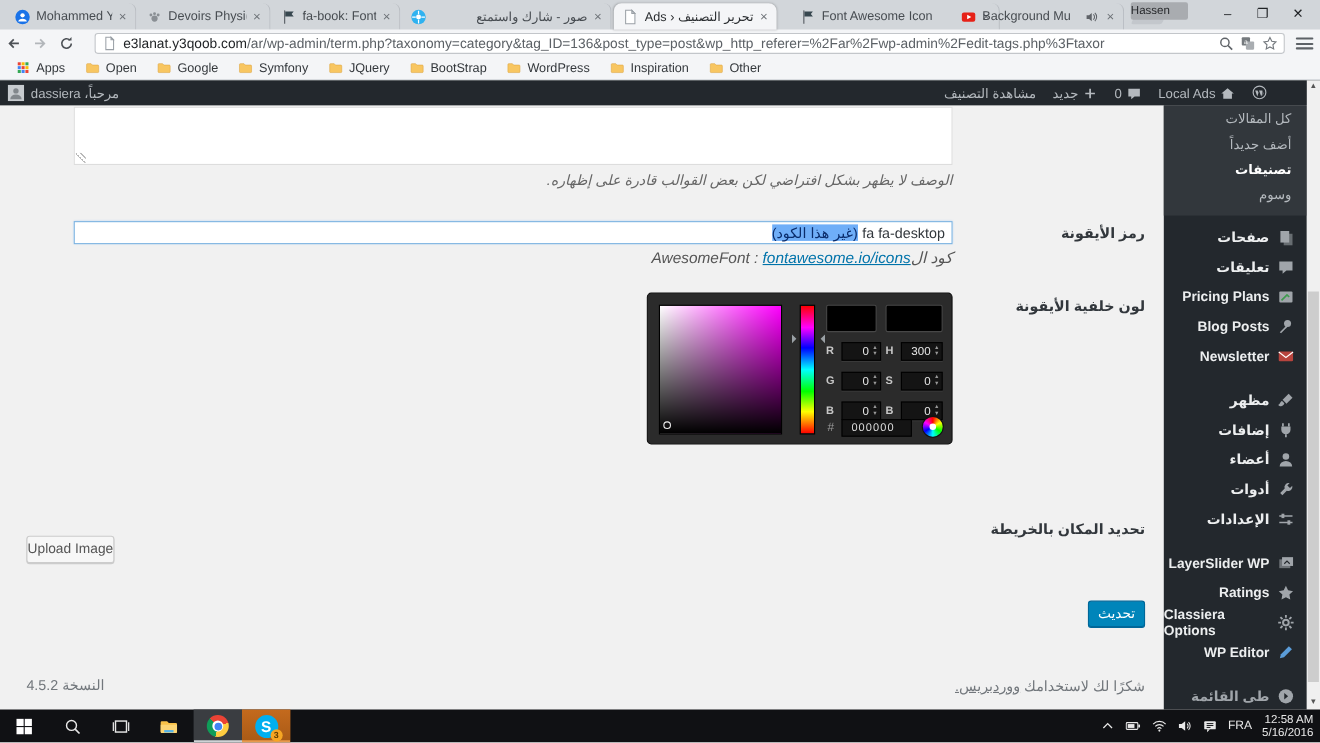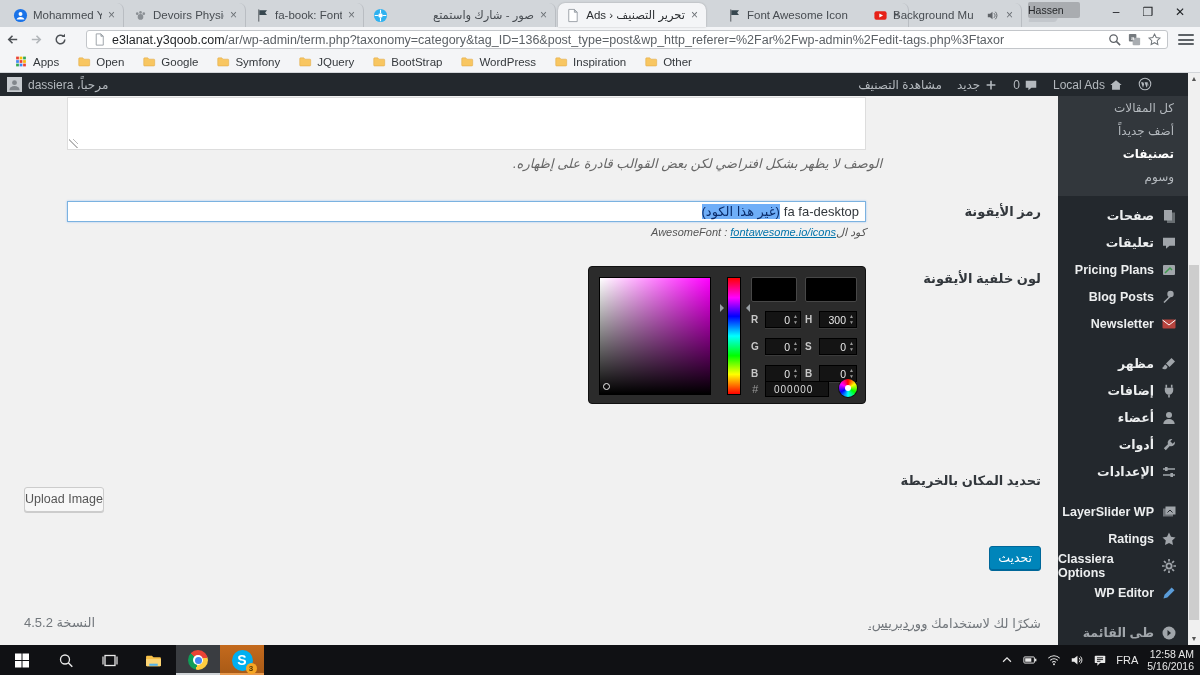--- a/index.html
+++ b/index.html
@@ -69,28 +69,28 @@
   .side-item .icon { width:16px; height:16px; display:inline-flex; color:#a0a5aa; }
   .side-item .icon svg { width:16px; height:16px; }
   .side-item.muted { color:#a0a5aa; }
   .side-gap { height:13px; }
 
   
   .desc-textarea { position:absolute; left:67px; top:1px; width:799px; height:53px; background:#fff;
                    border:1px solid #ddd; }
   .resize-grip { position:absolute; left:1px; bottom:1px; width:9px; height:9px;
     background:linear-gradient(45deg, transparent 42%, #b9b9b9 42% 50%, transparent 50% 68%, #b9b9b9 68% 76%, transparent 76%); }
-  .help-line { position:absolute; right:176px; font-size:13px; font-style:italic; color:#666; direction:rtl; }
+  .help-line { position:absolute; right:192px; font-size:13px; font-style:italic; color:#666; direction:rtl; }
   .fld-label { position:absolute; right:17px; font-size:13px; font-weight:bold; color:#32373c; direction:rtl; }
   .icon-input { position:absolute; left:67px; top:105px; width:799px; height:21px; background:#fff;
                 border:1px solid #7bb2e0; box-shadow:0 0 2px rgba(48,140,255,.4); direction:rtl; text-align:right;
                 font-size:13px; color:#32373c; padding:2px 6px 0; white-space:nowrap; }
   .icon-input .sel { background:#6faef8; color:#0a2c6b; }
   .icon-input .val { margin-left:4px; }
-  .code-help { position:absolute; right:192px; top:130px; font-size:11px; font-style:italic; color:#555; direction:rtl; }
+  .code-help { position:absolute; right:192px; top:130px; font-size:14px; font-style:italic; color:#555; direction:rtl; }
   .code-help a { color:#0073aa; text-decoration:underline; }
   .upload-btn { position:absolute; left:24px; top:391px; width:80px; height:25px; background:#f7f7f7;
                 border:1px solid #cccccc; border-radius:3px; color:#555; font-size:12.5px; text-align:center;
                 line-height:23px; box-shadow:0 1px 0 #ccc; }
   .update-btn { position:absolute; right:17px; top:450px; min-width:47px; height:25px; background:#0085ba;
                 border:1px solid #006799; border-radius:3px; color:#fff; font-size:12.5px; text-align:center;
                 line-height:23px; padding:0 8px; box-shadow:inset 0 -1px 0 #006799; }
   .footer-thanks { position:absolute; right:17px; top:520px; font-size:13px; color:#72777c; direction:rtl; }
   .footer-thanks a { color:#72777c; }
   .footer-version { position:absolute; left:24px; top:519px; font-size:13px; color:#72777c; direction:rtl; }

